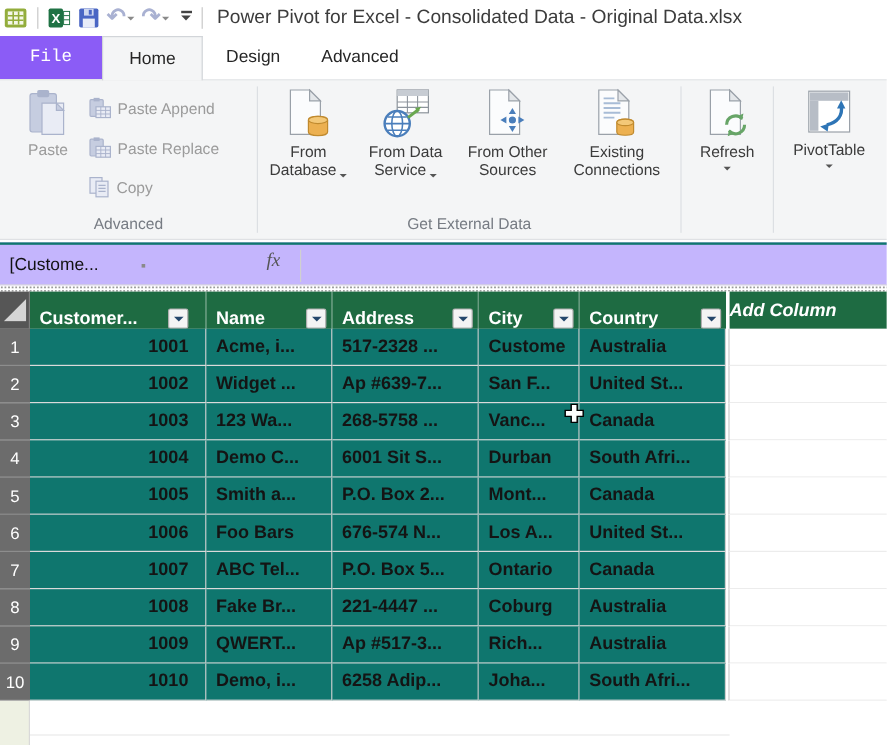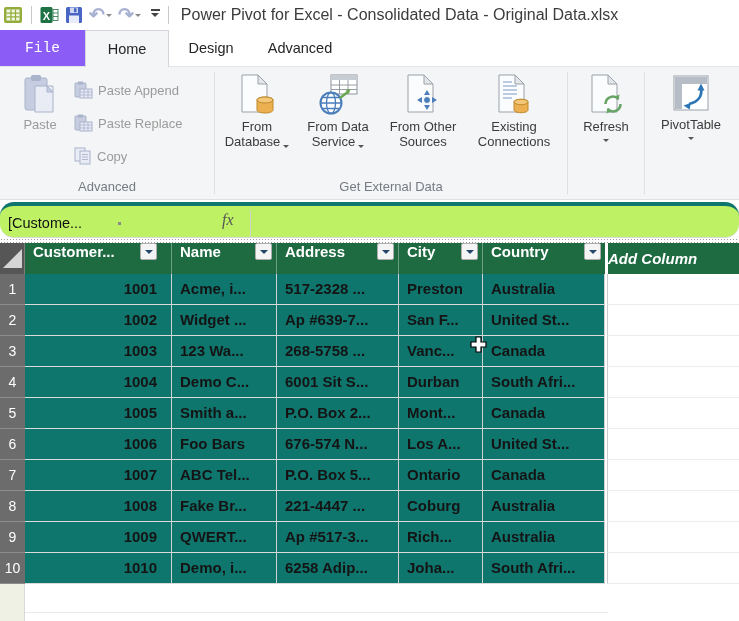--- a/index.html
+++ b/index.html
@@ -39,42 +39,42 @@
             text-align:center; font-size:13px; line-height:15px; }
   .bigbtn .lbl { color:#3b3b3b; margin-top:3px; }
   .bigbtn .lbl.disabled { color:#9b9b9b; }
   .caret { width:0; height:0; border:3.5px solid transparent; border-top-color:#555;
            display:inline-block; margin-left:3px; position:relative; top:5px; }
   .caret.below { margin:5px 0 0 0; top:0; }
   .smallbtn { position:absolute; left:74px; height:26px; display:flex; align-items:center;
               gap:5px; font-size:13px; color:#9b9b9b; white-space:nowrap; }
 
   
-  .formulabar { position:absolute; top:202px; left:0; width:739px; height:36px; background:#bef264;
-                border-top:4px solid #0f766e; border-bottom:1px solid #d9d9d9;border-radius:14px; }
+  .formulabar { position:absolute; top:202px; left:0; width:739px; height:36px; background:#c4b5fd;
+                border-top:2px solid #0f766e; border-bottom:1px solid #d9d9d9; }
   .namebox { position:absolute; left:8px; top:0; height:34px; line-height:34px;
              font-size:14.5px; color:#111; white-space:nowrap; }
   .namebox-dot { position:absolute; left:118px; top:16px; width:3px; height:3px; background:#8a8a8a; }
   .fx { position:absolute; left:222px; top:5px; font-family:"Liberation Serif", serif;
         font-style:italic; font-size:16px; color:#555; }
   .fbar-sep { position:absolute; left:250px; top:4px; width:1px; height:27px; background:#d0d0d0; }
 
   
   .splitter { position:absolute; top:238px; left:0; width:739px; height:5px; background:#fff;
               background-image:radial-gradient(#9a9a9a 34%, transparent 36%);
               background-size:3px 3px; }
 
   
   .grid { position:absolute; top:243px; left:0; width:739px; }
   .grid-header { display:flex; height:31px; }
   .sel-all { width:25px; background:#565656; border-right:1px solid #7d7d7d; position:relative; }
   .sel-tri { position:absolute; left:3px; top:6px; width:19px; height:19px; background:#d5d5d5;
              clip-path:polygon(100% 0, 100% 100%, 0 100%); }
   .hcell { background:#1e6b42; color:#fff; font-weight:bold; font-size:15px;
-           display:flex; align-items:flex-start; justify-content:space-between;
+           display:flex; align-items:flex-end; justify-content:space-between;
            padding:0 4px 0 8px; border-right:1px solid rgba(255,255,255,0.35);
            white-space:nowrap; overflow:hidden; }
   .hgap { width:3px; background:#fff; }
   .haddcol { flex:1; background:#1e6b42; color:#fff; font-weight:bold; font-style:italic;
              font-size:15px; display:flex; align-items:center; }
   .filterbtn { width:17px; height:17px; background:#f4f4f4; border:1px solid #aeaeae;
                border-radius:2px; display:flex; align-items:center; justify-content:center;
                flex:none; }
   .filterbtn .tri { width:0; height:0; border:4px solid transparent; border-top-color:#24466b;
                     position:relative; top:2px; }
@@ -349,21 +349,21 @@
       <div class="hgap"></div>
       <div class="haddcol">Add Column</div>
     </div>
 
     <div id="grid-body">
   <div class="grid-row">
     <div class="row-num">1</div>
     <div class="cell c0">1001</div>
     <div class="cell c1">Acme, i...</div>
     <div class="cell c2">517-2328 ...</div>
-    <div class="cell c3">Preston</div>
+    <div class="cell c3">Custome</div>
     <div class="cell c4">Australia</div>
     <div class="gapcol"></div>
     <div class="addcell"></div>
   </div>
 
   <div class="grid-row">
     <div class="row-num">2</div>
     <div class="cell c0">1002</div>
     <div class="cell c1">Widget ...</div>
     <div class="cell c2">Ap #639-7...</div>

